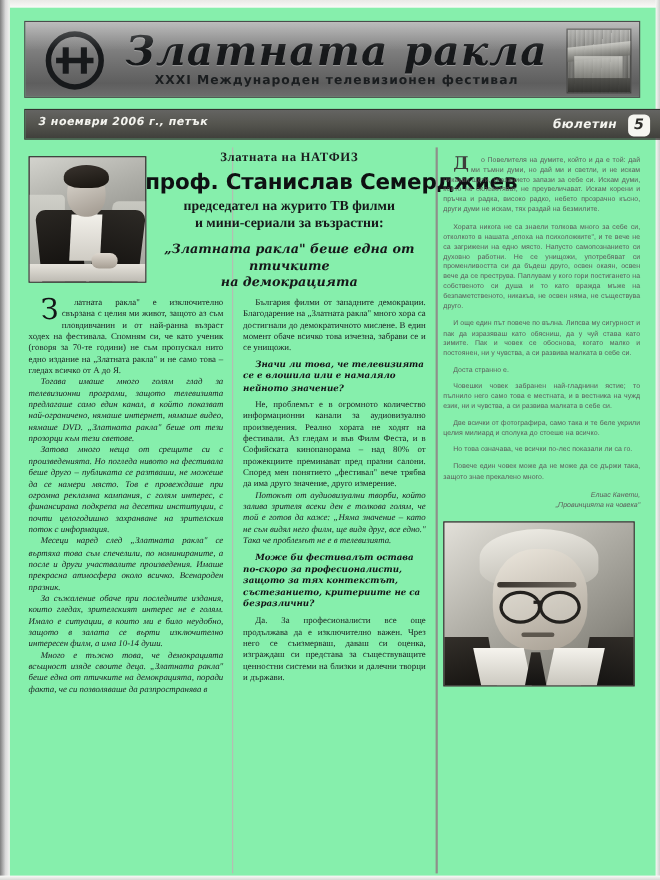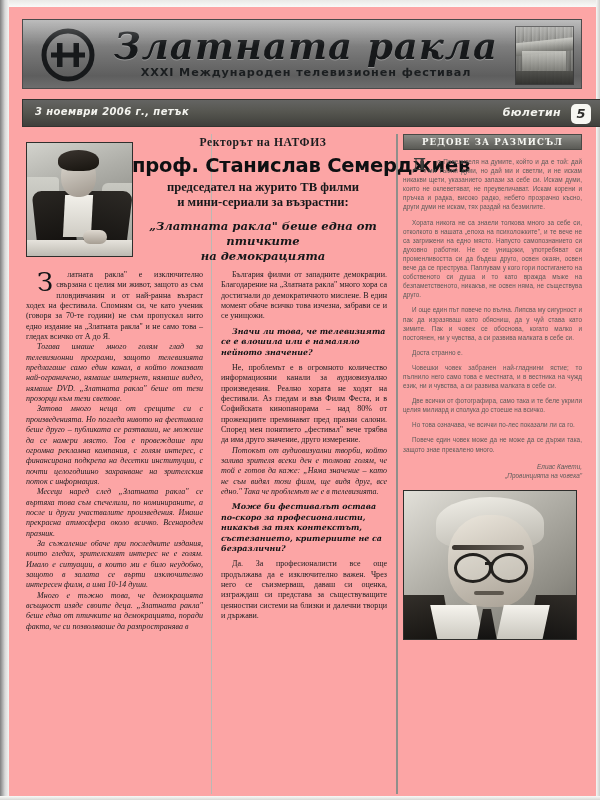--- a/index.html
+++ b/index.html
@@ -13,21 +13,21 @@
     overflow: hidden;
     font-family: "Liberation Serif", "DejaVu Serif", serif;
     color: #14181c;
     position: relative;
   }
 
   
   #page {
     position: absolute;
     inset: 0;
-    background: #fca5a5;
+    background: #86efac;
   }
   .scan-edge-left {
     position: absolute;
     left: 0; top: 0;
     width: 9px; height: 800px;
     background: linear-gradient(90deg,#7f7f7f 0%, #d8d8d8 55%, #f4f4f2 100%);
   }
   .scan-edge-top {
     position: absolute;
     left: 9px; top: 0;
@@ -477,21 +477,21 @@
       <div class="pt-suit-l"></div>
       <div class="pt-suit-r"></div>
       <div class="pt-shirt"></div>
       <div class="pt-head"></div>
       <div class="pt-hair"></div>
       <div class="pt-desk"></div>
       <div class="pt-hand"></div>
     </div>
 
     <div id="article-head">
-      <div class="kicker">Ректорът на НАТФИЗ</div>
+      <div class="kicker">Златната на НАТФИЗ</div>
       <div class="headline">проф. Станислав Семерджиев</div>
       <div class="subhead">
         <span id="sh1">председател на журито ТВ филми</span><br>
         <span id="sh2">и мини-сериали за възрастни:</span>
       </div>
       <div class="pullquote">
         <span id="pq1">„Златната ракла" беше една от птичките</span><br>
         <span id="pq2">на демокрацията</span>
       </div>
     </div>
@@ -502,27 +502,26 @@
       <p>Затова много неща от срещите си с произведенията. Но погледа нивото на фестивала беше друго – публиката се разтваши, не можеше да се намери място. Тов е провеждаше при огромна рекламна кампания, с голям интерес, с финансирана подкрепа на десетки институции, с почти целогодишно захранване на зрителския поток с информация.</p>
       <p>Месеци наред след „Златната ракла" се въртяха това съм спечелили, по номинираните, а после и други участвалите произведения. Имаше прекрасна атмосфера около всичко. Всенароден празник.</p>
       <p>За съжаление обаче при последните издания, които гледах, зрителският интерес не е голям. Имало е ситуации, в които ми е било неудобно, защото в залата се върти изключително интересен филм, а има 10-14 души.</p>
       <p>Много е тъжно това, че демокрацията всъщност изяде своите деца. „Златната ракла" беше една от птичките на демокрацията, поради факта, че си позволяваше да разпространява в</p>
     </div>
 
     <div class="col" id="col2">
       <p>България филми от западните демокрации. Благодарение на „Златната ракла" много хора са достигнали до демократичното мислене. В един момент обаче всичко това изчезна, забрави се и се унищожи.</p>
       <div class="qhead">Значи ли това, че телевизията се е влошила или е намаляло нейното значение?</div>
       <p>Не, проблемът е в огромното количество информационни канали за аудиовизуално произведения. Реално хората не ходят на фестивали. Аз гледам и във Филм Феста, и в Софийската кинопанорама – над 80% от прожекциите преминават пред празни салони. Според мен понятието „фестивал" вече трябва да има друго значение, друго измерение.</p>
-      <p>Потокът от аудиовизуални творби, който залива зрителя всеки ден е толкова голям, че той е готов да каже: „Няма значение – като не съм видял този филм, ще видя друг, все едно." Така че проблемът не е в телевизията.</p>
-      <div class="qhead">Може би фестивалът остава по-скоро за професионалисти, никакъв за тях контекстът, състезанието, критериите не са безразлични?</div>
+      <p>Потокът от аудиовизуални творби, който залива зрителя всеки ден е толкова голям, че той е готов да каже: „Няма значение – като не съм видял него филм, ще видя друг, все едно." Така че проблемът не е в телевизията.</p>
+      <div class="qhead">Може би фестивалът остава по-скоро за професионалисти, защото за тях контекстът, състезанието, критериите не са безразлични?</div>
       <p>Да. За професионалисти все още продължава да е изключително важен. Чрез него се съизмерваш, даваш си оценка, изграждаш си представа за съществуващите ценностни системи на близки и далечни творци и държави.</p>
     </div>
 
     <div id="sidebar">
-      <div class="sb-header">Редове за размисъл</div>
       <div class="sb-body">
         <p><span class="sb-dropcap">Д</span><span>о Повелителя на думите, който и да е той: дай ми тъмни думи, но дай ми и светли, и не искам никакви щети, указанието запази за себе си. Искам думи, които не оклеветяват, не преувеличават. Искам корени и пръчка и радка, високо радко, небето прозрачно късно, други думи не искам, тях раздай на безмилите.</span></p>
         <p>Хората никога не са знаели толкова много за себе си, отколкото в нашата „епоха на психоложките", и те вече не са загрижени на едно място. Напусто самопознанието си духовно работни. Не се унищожи, употребяват си променливостта си да бъдеш друго, освен окаян, освен вече да се преструва. Паплувам у кого гори постигането на собственото си душа и то като вражда мъже на безпаметственото, никакъв, не освен няма, не съществува друго.</p>
         <p>И още един път повече по вълна. Липсва му сигурност и пак да изразяваш като обясниш, да у чуй става като зимите. Пак и човек се обоснова, когато малко и постоянен, ни у чувства, а си развива малката в себе си.</p>
         <p>Доста странно е.</p>
         <p>Човешки човек забранен най-гладнини ястие; то пълнило него само това е местната, и в вестника на чужд език, ни и чувства, а си развива малката в себе си.</p>
         <p>Две всички от фотографира, само така и те беле укрили целия милиард и сполука до стоеше на всичко.</p>
         <p>Но това означава, че всички по-лес показали ли са го.</p>
         <p>Повече един човек може да не може да се държи така, защото знае прекалено много.</p>
       </div>

